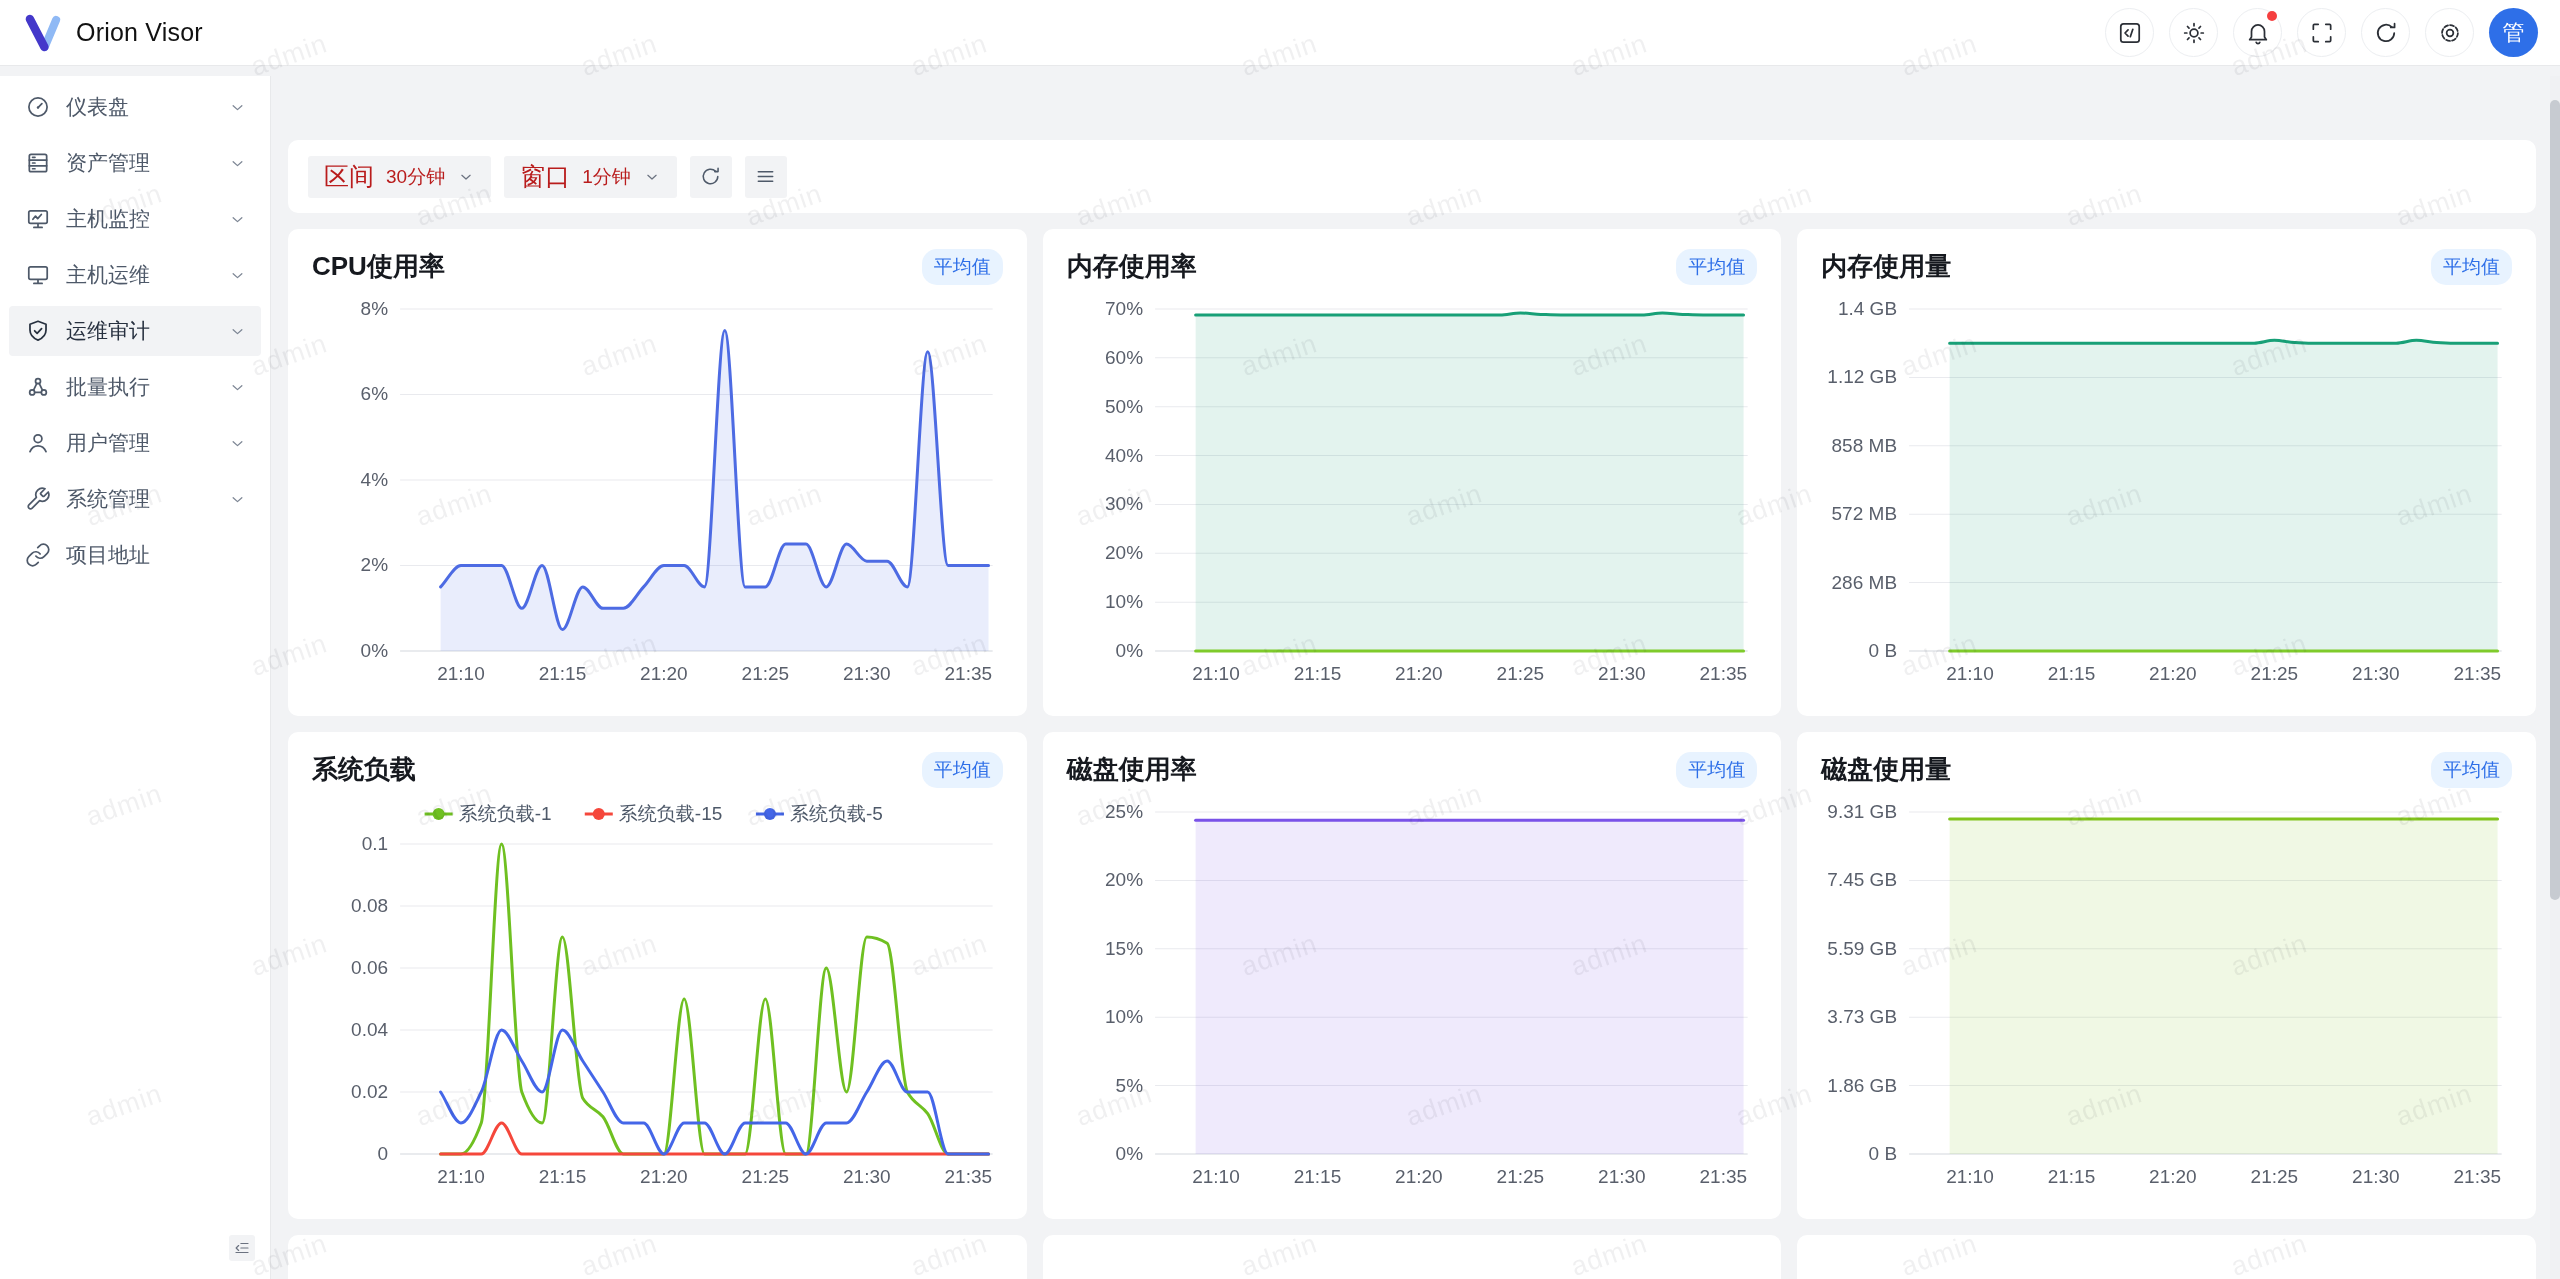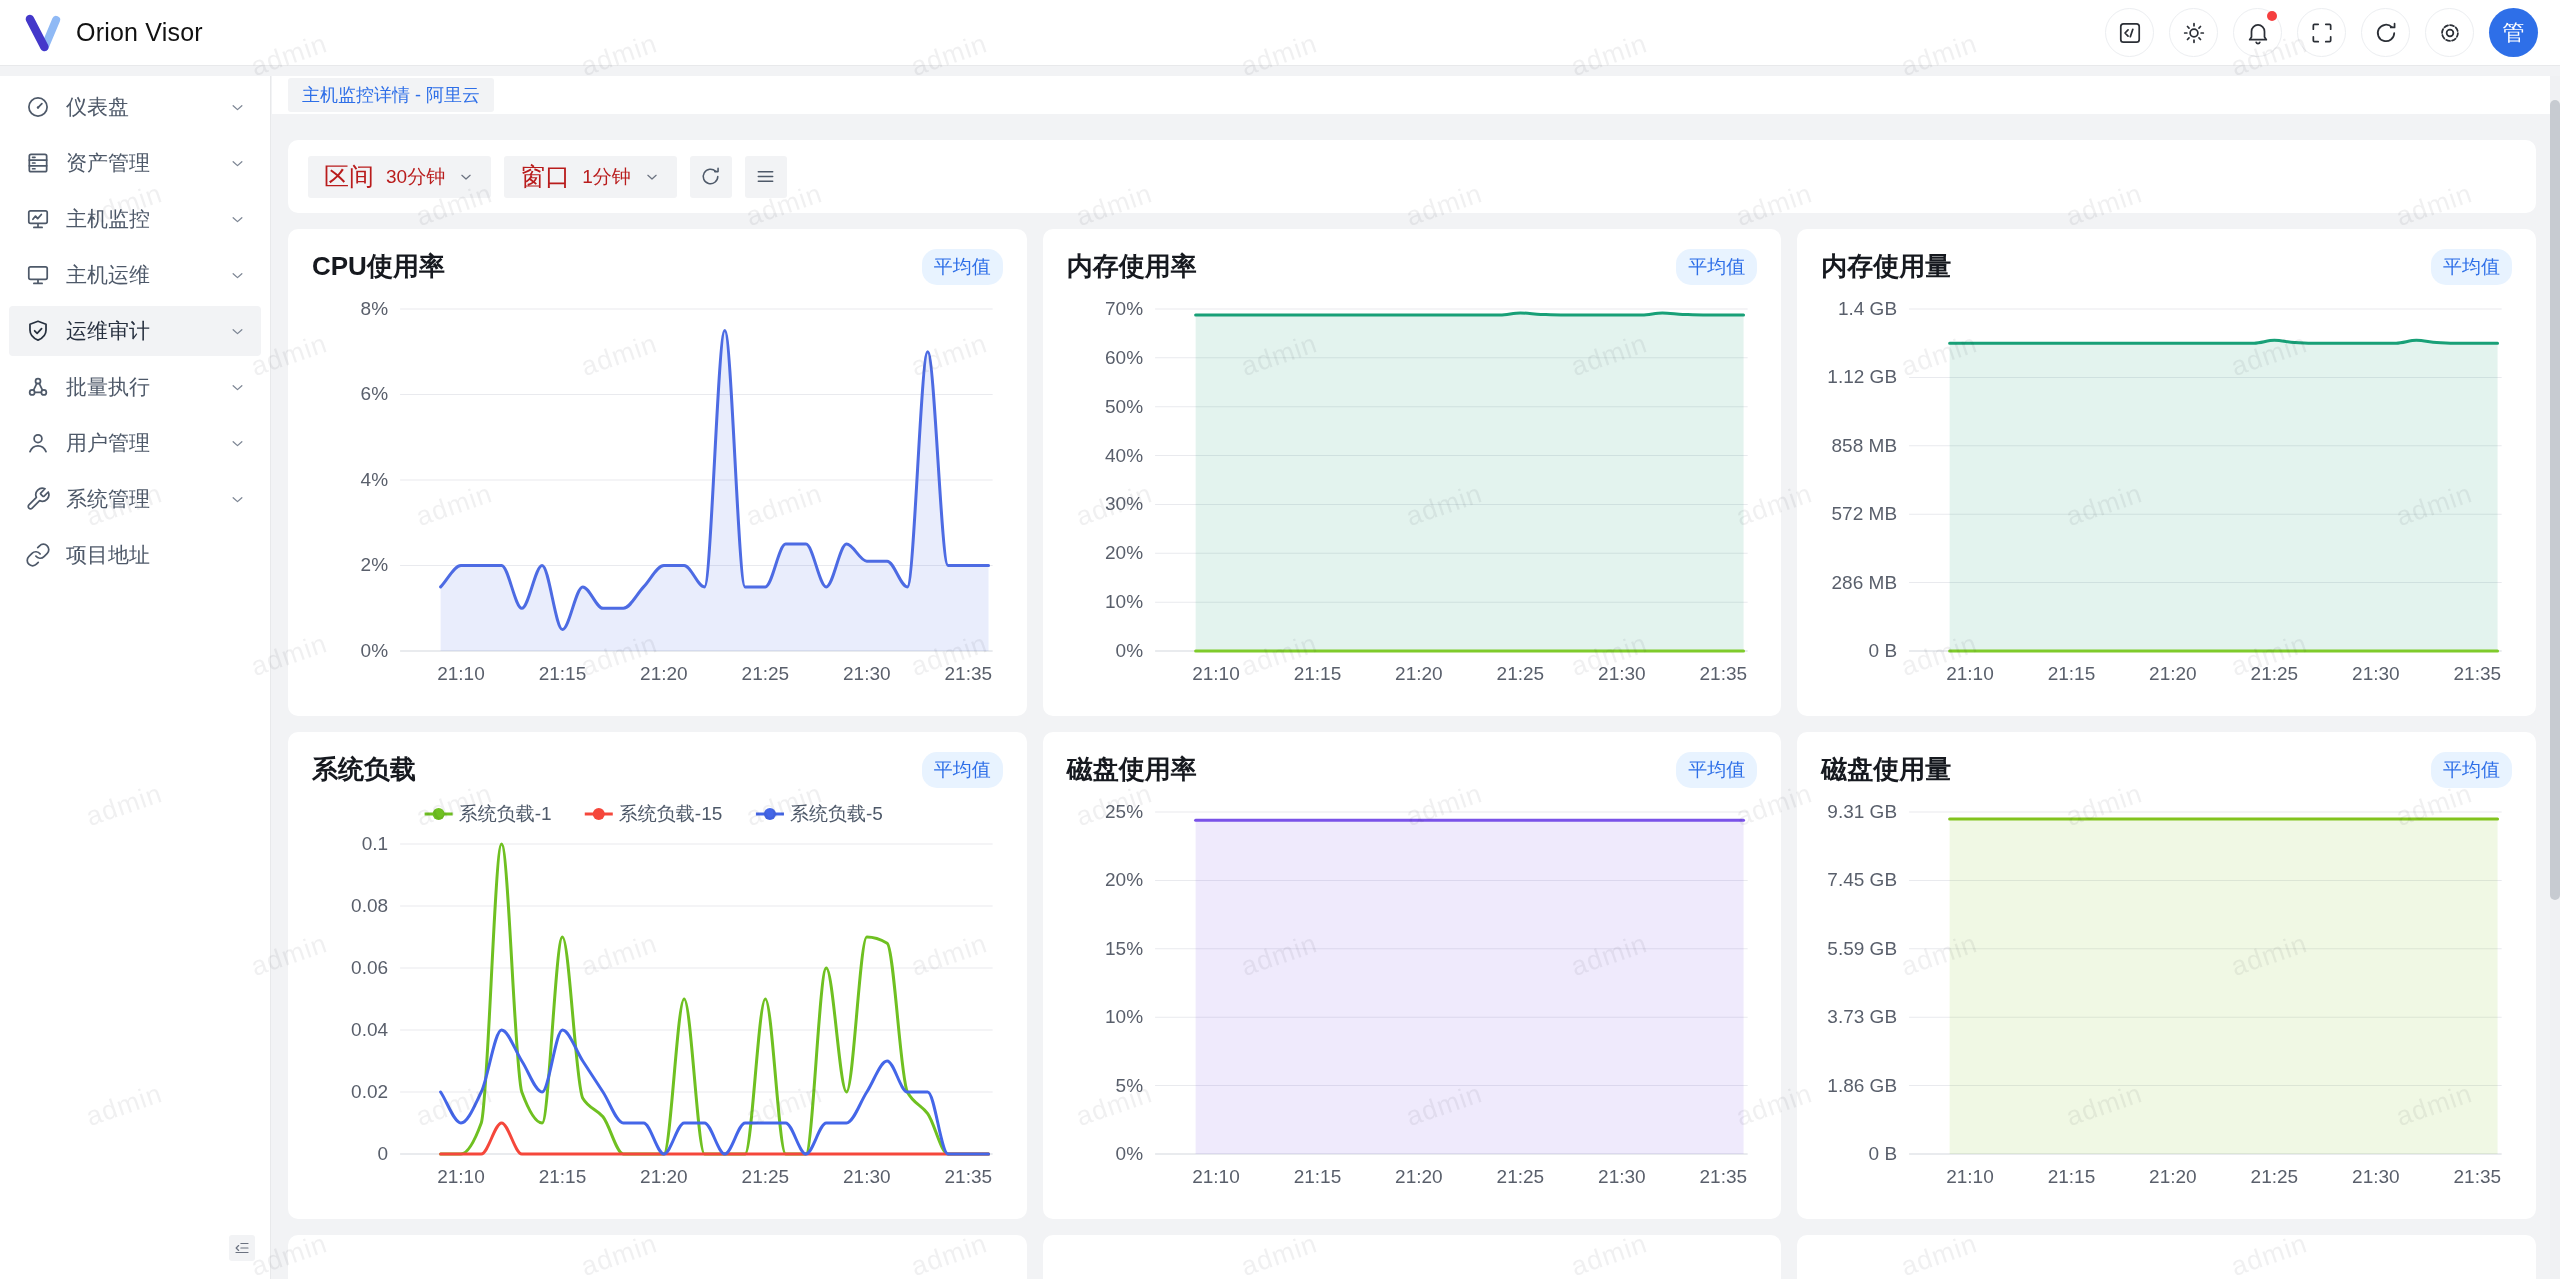--- a/index.html
+++ b/index.html
@@ -271,23 +271,20 @@
       <span class="icon ">
         <svg viewBox="0 0 24 24" fill="none" stroke="currentColor" stroke-width="1.6" stroke-linecap="round" stroke-linejoin="round">
           <path d="M10.5 6h9.5M10.5 12H20M4 18h16"></path>
           <path d="M7.5 8.7L4.2 12l3.3 3.3"></path>
         </svg>
       </span>
     </div>
 </aside>
 
 <main>
-  <div class="breadcrumb-row">
-    <span class="crumb-pill">主机监控详情 - 阿里云</span>
-  </div>
   <div class="content">
     <div class="toolbar">
       <div class="tb-right">
         <div class="select">
           <span class="slabel">区间</span>
           <span class="svalue">30分钟</span>
           <span class="icon chev">
               <svg viewBox="0 0 24 24" fill="none" stroke="currentColor" stroke-width="1.6" stroke-linecap="round" stroke-linejoin="round">
                 <path d="M6.5 9.7l5.5 5 5.5-5"></path>
               </svg>

